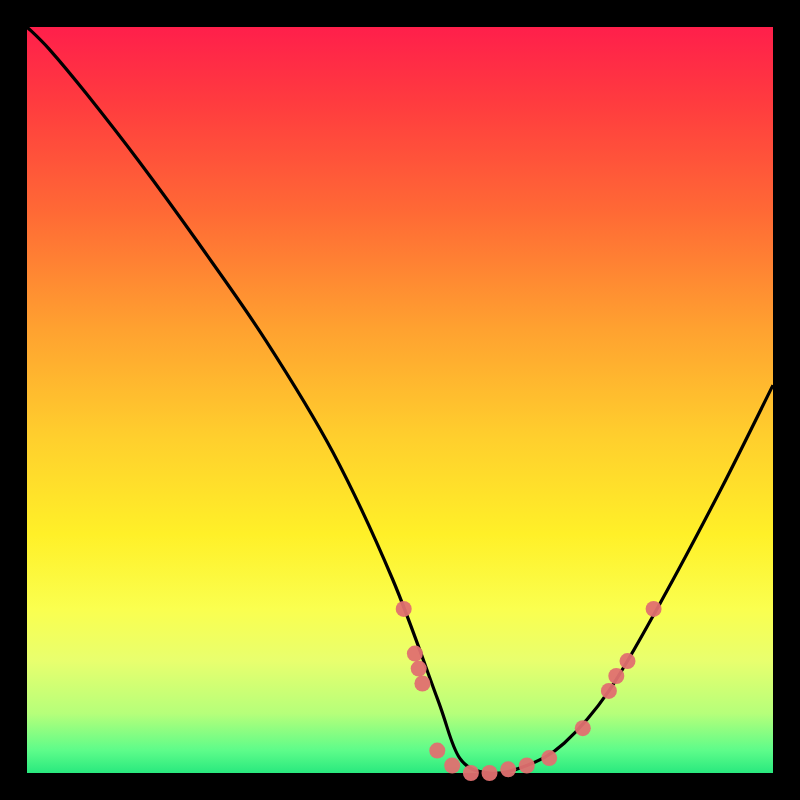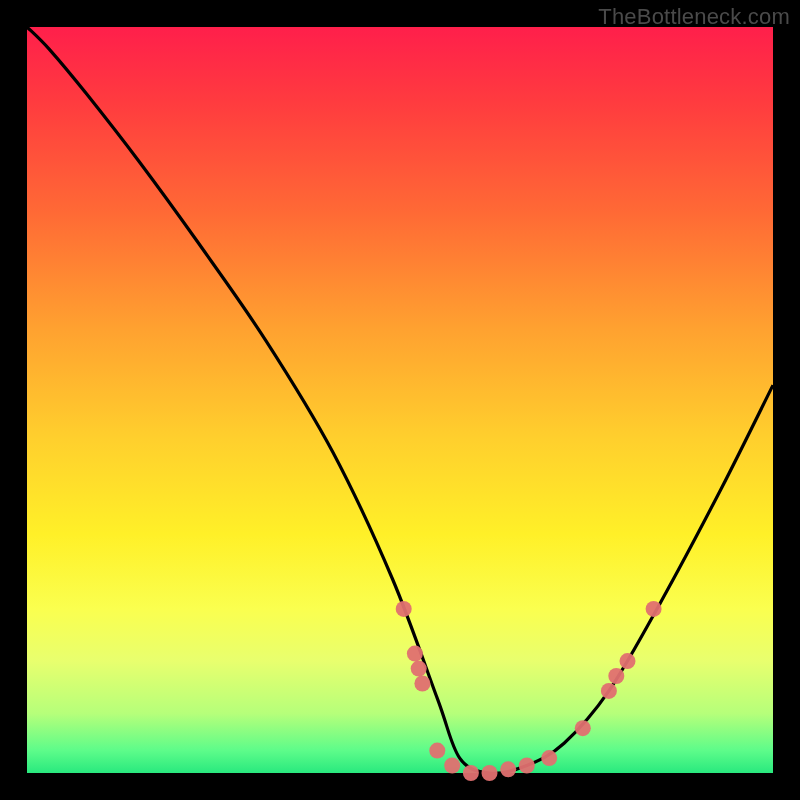--- a/index.html
+++ b/index.html
@@ -54,21 +54,20 @@
     top: 0;
     width: 746px;
     height: 746px;
     overflow: visible;
   }
 </style>
 </head>
 <body>
 
 <div class="frame">
-  <div class="watermark">TheBottleneck.com</div>
   <div class="plot">
     <svg class="curve" viewBox="0 0 746 746">
       <path id="curve-path" fill="none" stroke="#000000" stroke-width="3.2" d="M0.0 0.0 C3.7 3.7,12.4 11.2,22.4 22.4 C32.3 33.6,44.8 48.5,59.7 67.1 C74.6 85.8,93.2 109.4,111.9 134.3 C130.5 159.1,150.4 186.5,171.6 216.3 C192.7 246.2,216.3 278.5,238.7 313.3 C261.1 348.1,284.7 385.4,305.9 425.2 C327.0 465.0,348.1 511.0,365.5 552.0 C382.9 593.1,399.1 641.6,410.3 671.4 C421.5 701.2,424.0 718.6,432.7 731.1 C441.4 743.5,451.3 744.8,462.5 746.0 C473.7 747.2,487.4 743.5,499.8 738.5 C512.3 733.6,523.4 728.6,537.1 716.2 C550.8 703.7,565.7 687.6,581.9 663.9 C598.0 640.3,615.5 608.0,634.1 574.4 C652.8 540.8,675.1 498.6,693.8 462.5 C712.4 426.5,737.3 375.5,746.0 358.1"></path>
       <g id="marker-group">
           <circle cx="376.7" cy="581.9" r="8" fill="#e07070" fill-opacity="0.95"></circle>
           <circle cx="387.9" cy="626.6" r="8" fill="#e07070" fill-opacity="0.95"></circle>
           <circle cx="391.7" cy="641.6" r="8" fill="#e07070" fill-opacity="0.95"></circle>
           <circle cx="395.4" cy="656.5" r="8" fill="#e07070" fill-opacity="0.95"></circle>
           <circle cx="410.3" cy="723.6" r="8" fill="#e07070" fill-opacity="0.95"></circle>
           <circle cx="425.2" cy="738.5" r="8" fill="#e07070" fill-opacity="0.95"></circle>

